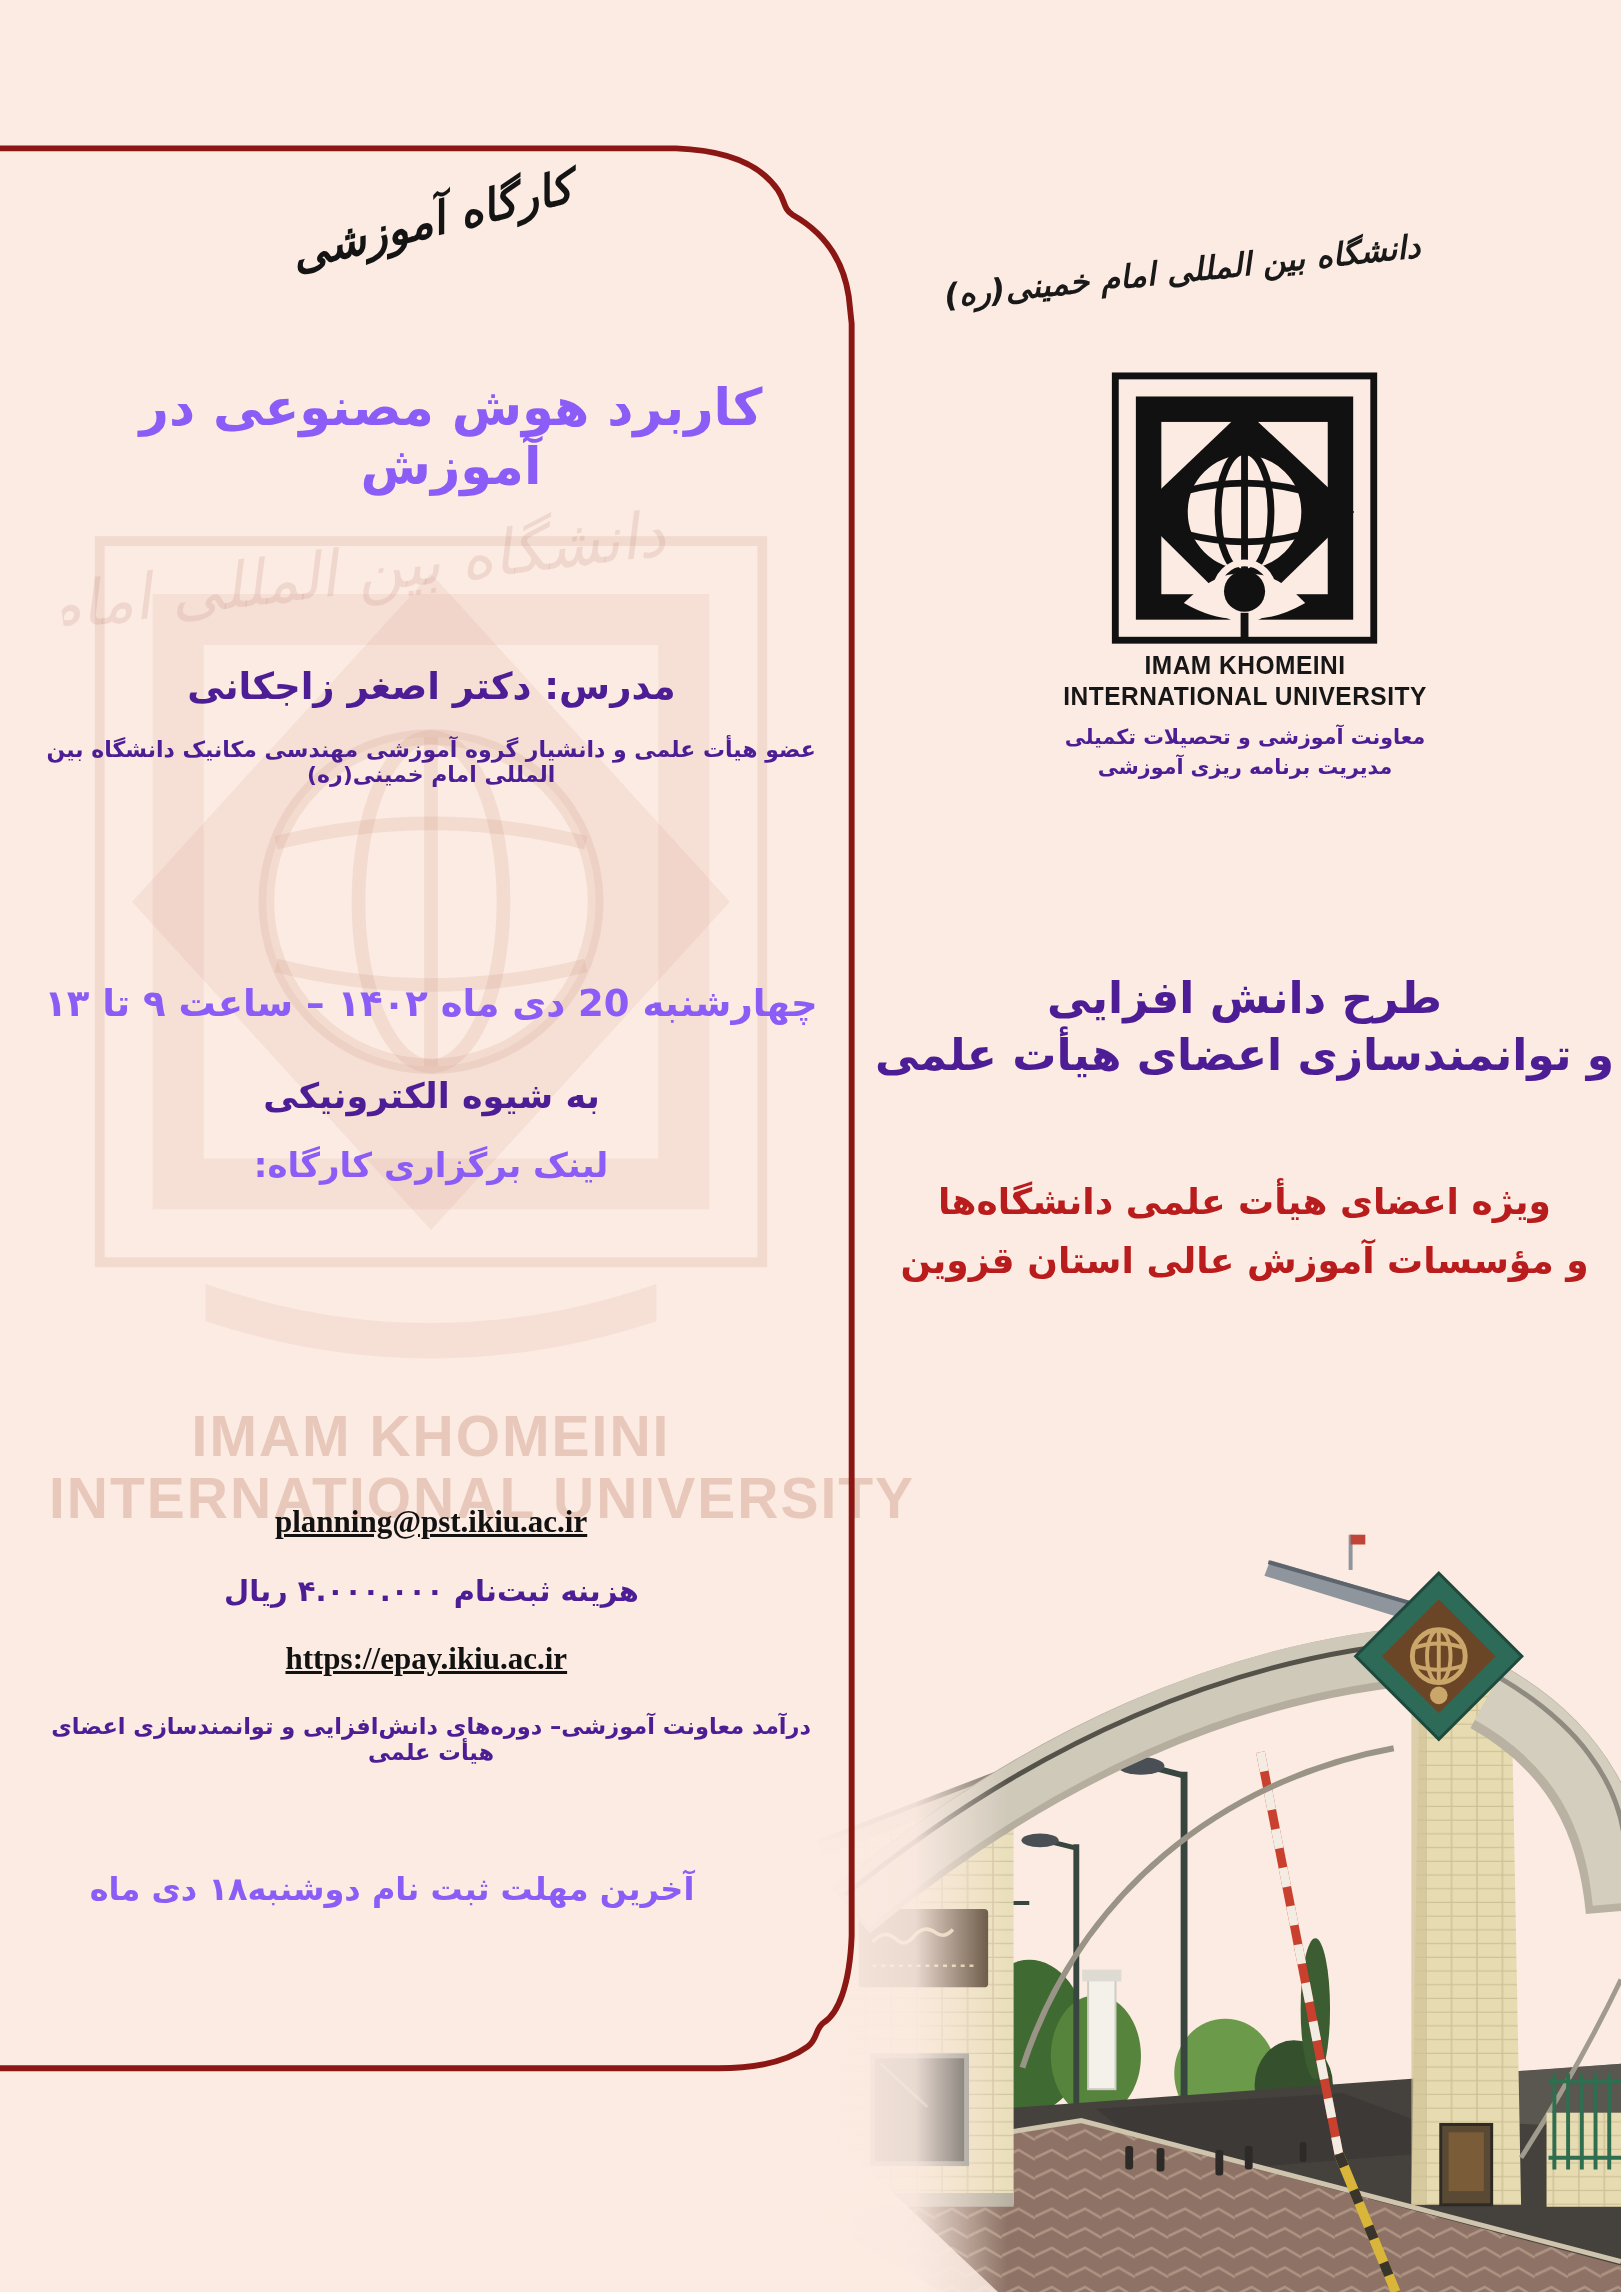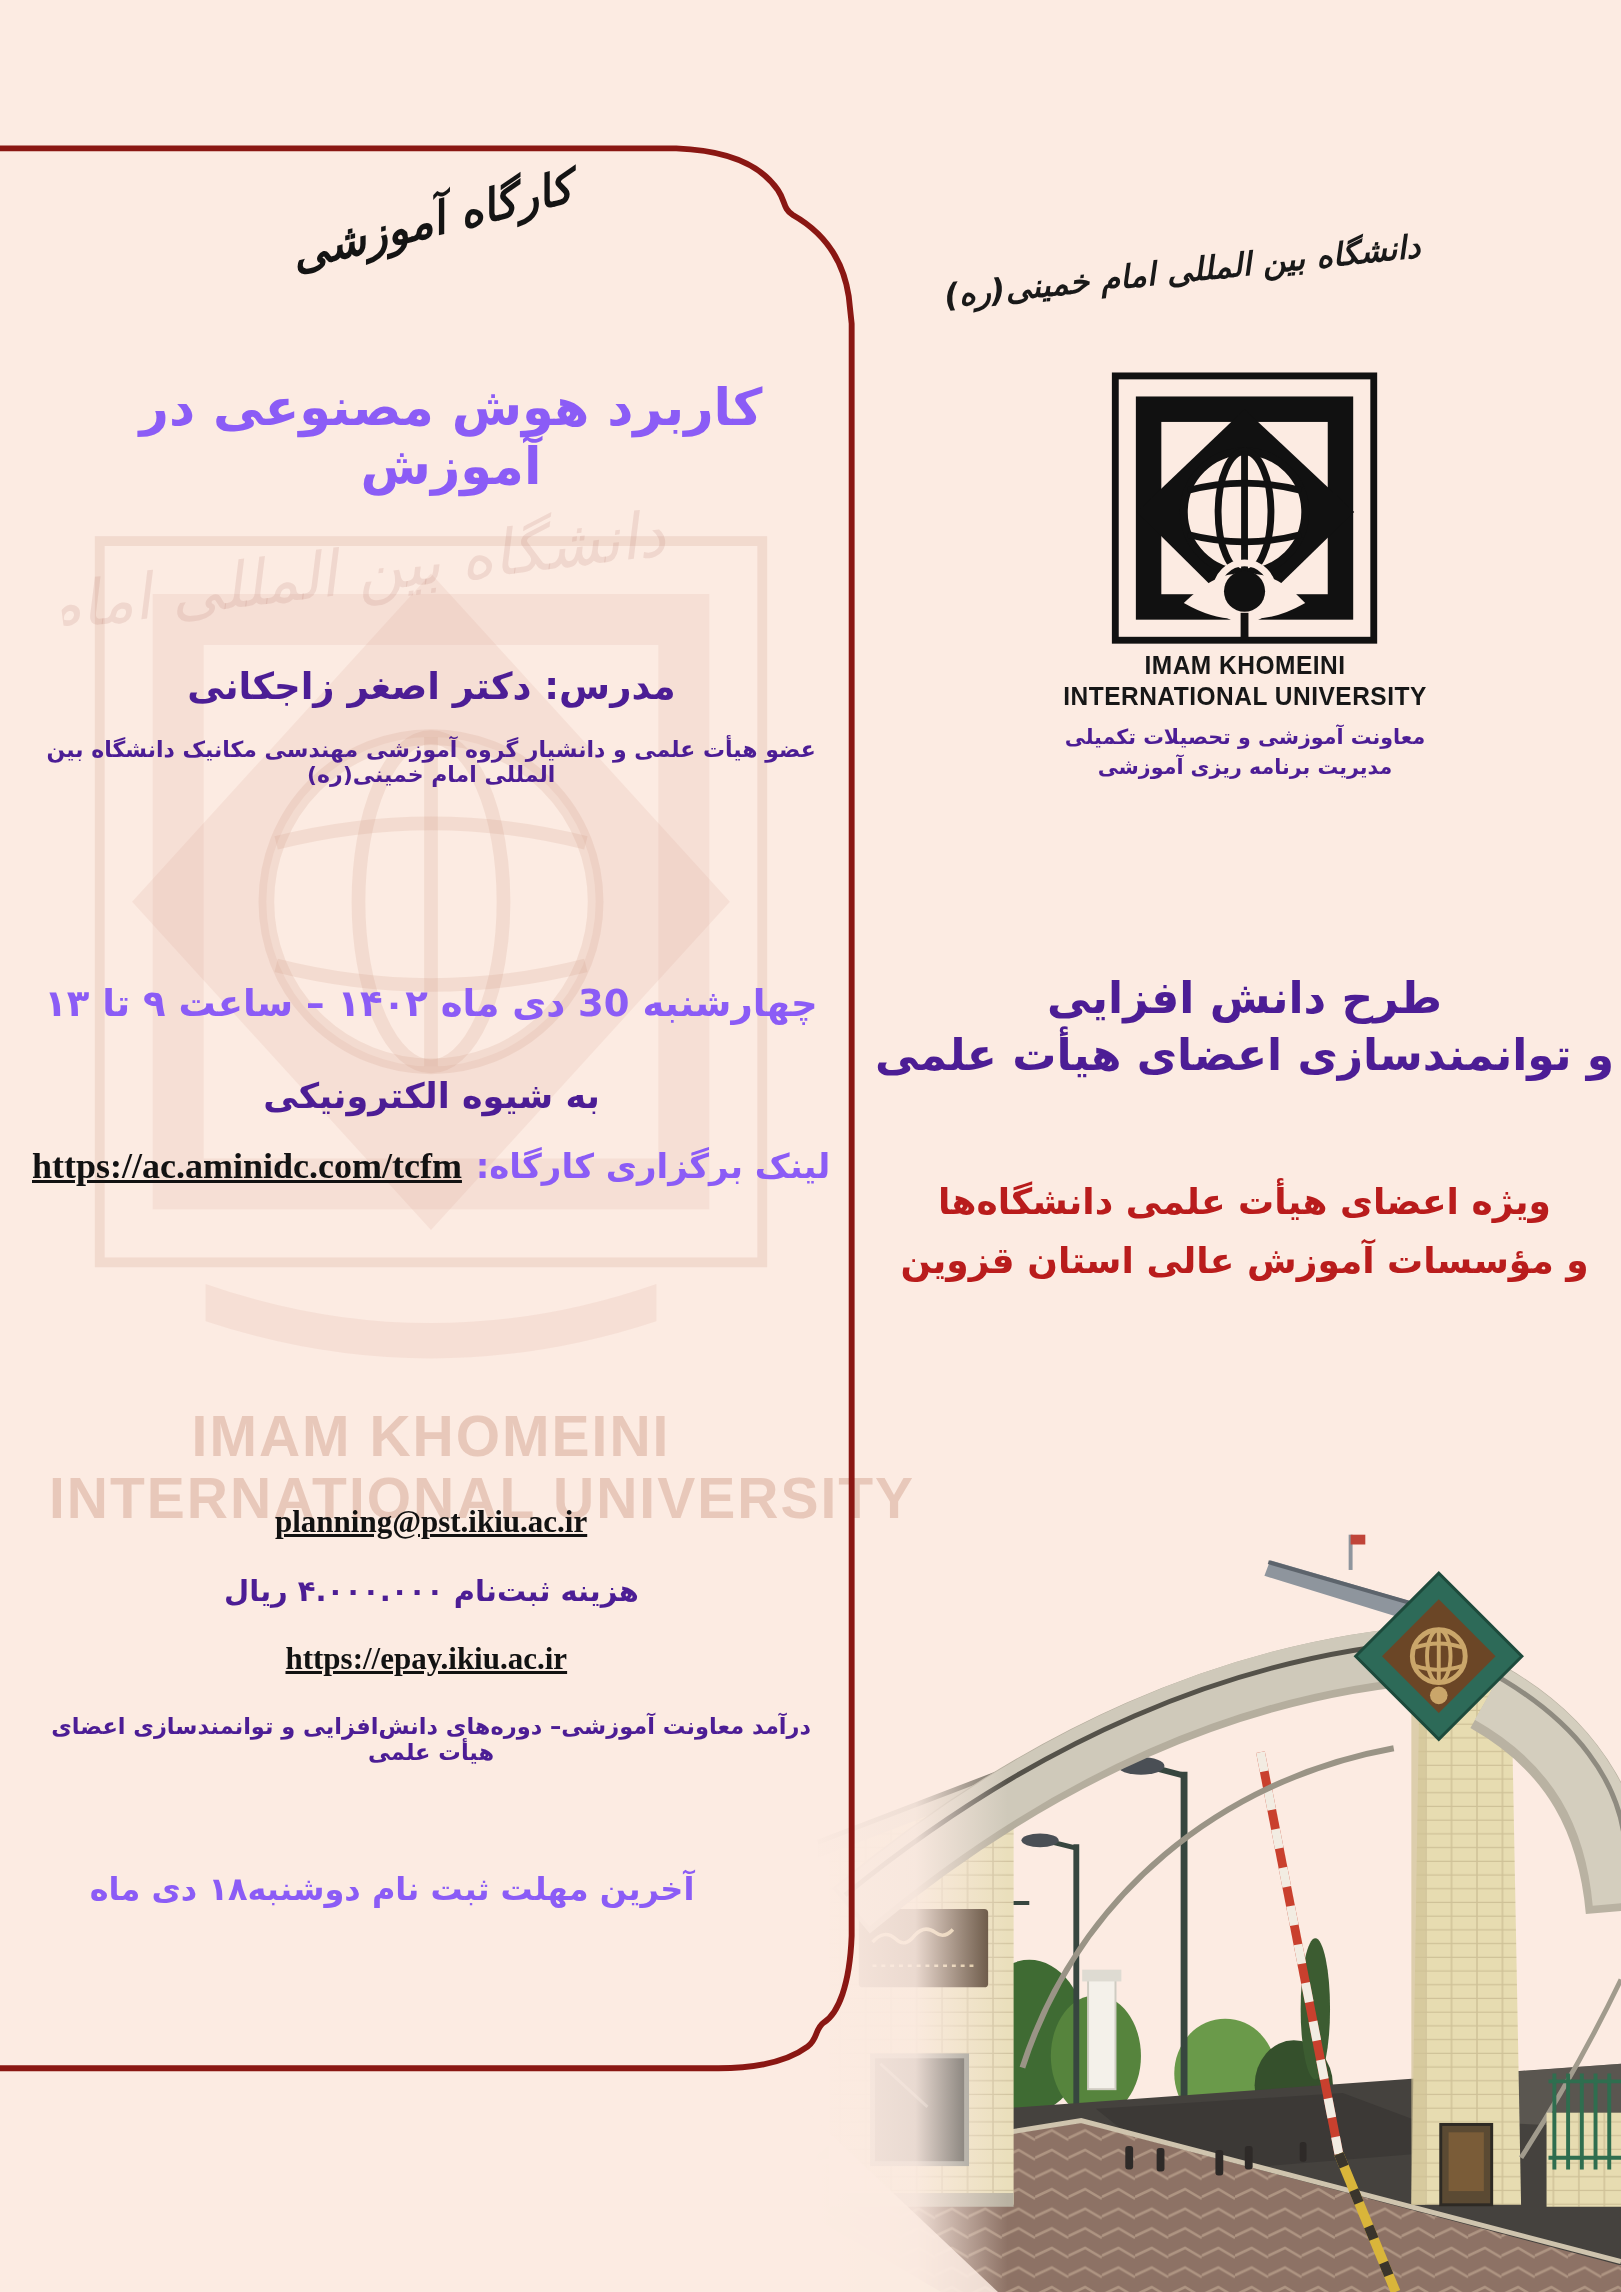--- a/index.html
+++ b/index.html
@@ -214,27 +214,26 @@
 </svg>
 
 <div class="abs z2 fa calli center" style="left:255px;top:194px;width:353px;font-size:45px;">کارگاه آموزشی</div>
 
 <div class="abs z2 fa bold red center" style="left:59px;top:378px;width:784px;font-size:51px;">کاربرد هوش مصنوعی در آموزش</div>
 
 <div class="abs z2 fa bold ink center" style="left:59px;top:665px;width:745px;font-size:37px;">مدرس: دکتر اصغر زاجکانی</div>
 
 <div class="abs z2 fa bold ink center" style="left:19.6px;top:737px;width:823px;font-size:22px;">عضو هیأت علمی و دانشیار گروه آموزشی مهندسی مکانیک دانشگاه بین المللی امام خمینی(ره)</div>
 
-<div class="abs z2 fa bold red center" style="left:39px;top:982px;width:784px;font-size:37px;">چهارشنبه 30 دی ماه ۱۴۰۲ – ساعت ۹ تا ۱۳</div>
+<div class="abs z2 fa bold red center" style="left:39px;top:982px;width:784px;font-size:37px;">چهارشنبه 20 دی ماه ۱۴۰۲ – ساعت ۹ تا ۱۳</div>
 
 <div class="abs z2 fa bold ink center" style="left:59px;top:1076px;width:745px;font-size:35px;">به شیوه الکترونیکی</div>
 
 <div class="abs z2 row-rtl" style="left:19.6px;top:1145px;width:823px;">
   <span class="fa bold red" style="font-size:34px;">لینک برگزاری کارگاه:</span>
-  <a class="serif-link" style="font-size:36px;" href="#">https://ac.aminidc.com/tcfm</a>
 </div>
 
 <div class="abs z2 row-rtl" style="left:19.6px;top:1504px;width:823px;">
   <a class="serif-link" style="font-size:31px;" href="#">planning@pst.ikiu.ac.ir</a>
 </div>
 
 <div class="abs z2 fa bold ink center" style="left:59px;top:1574px;width:745px;font-size:29px;">هزینه ثبت‌نام ۴.۰۰۰.۰۰۰ ریال</div>
 
 <div class="abs z2 row-rtl" style="left:9.8px;top:1641px;width:833px;">
   <a class="serif-link" style="font-size:31px;" href="#">https://epay.ikiu.ac.ir</a>

